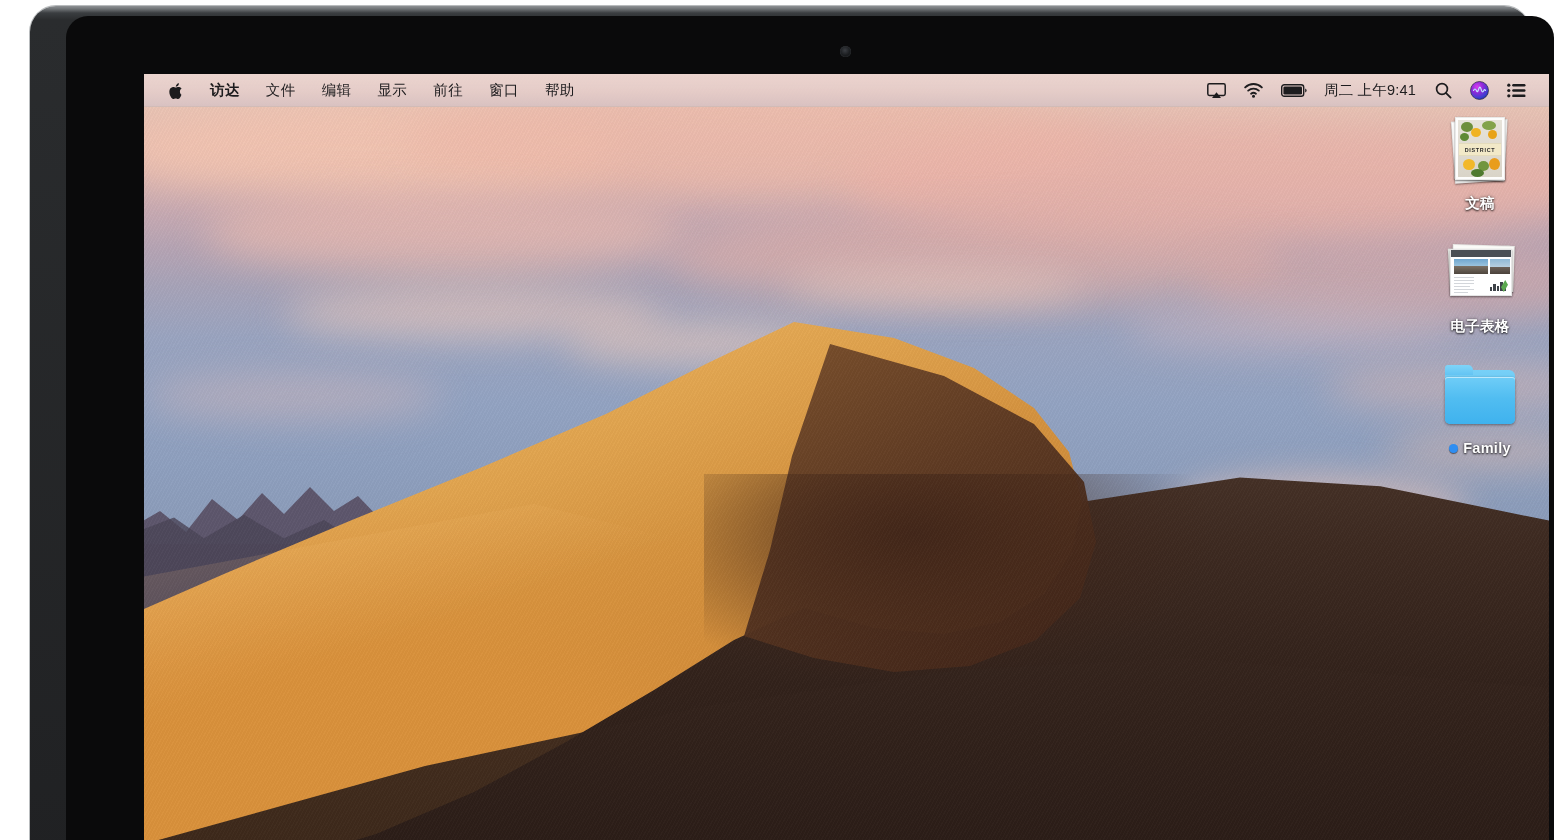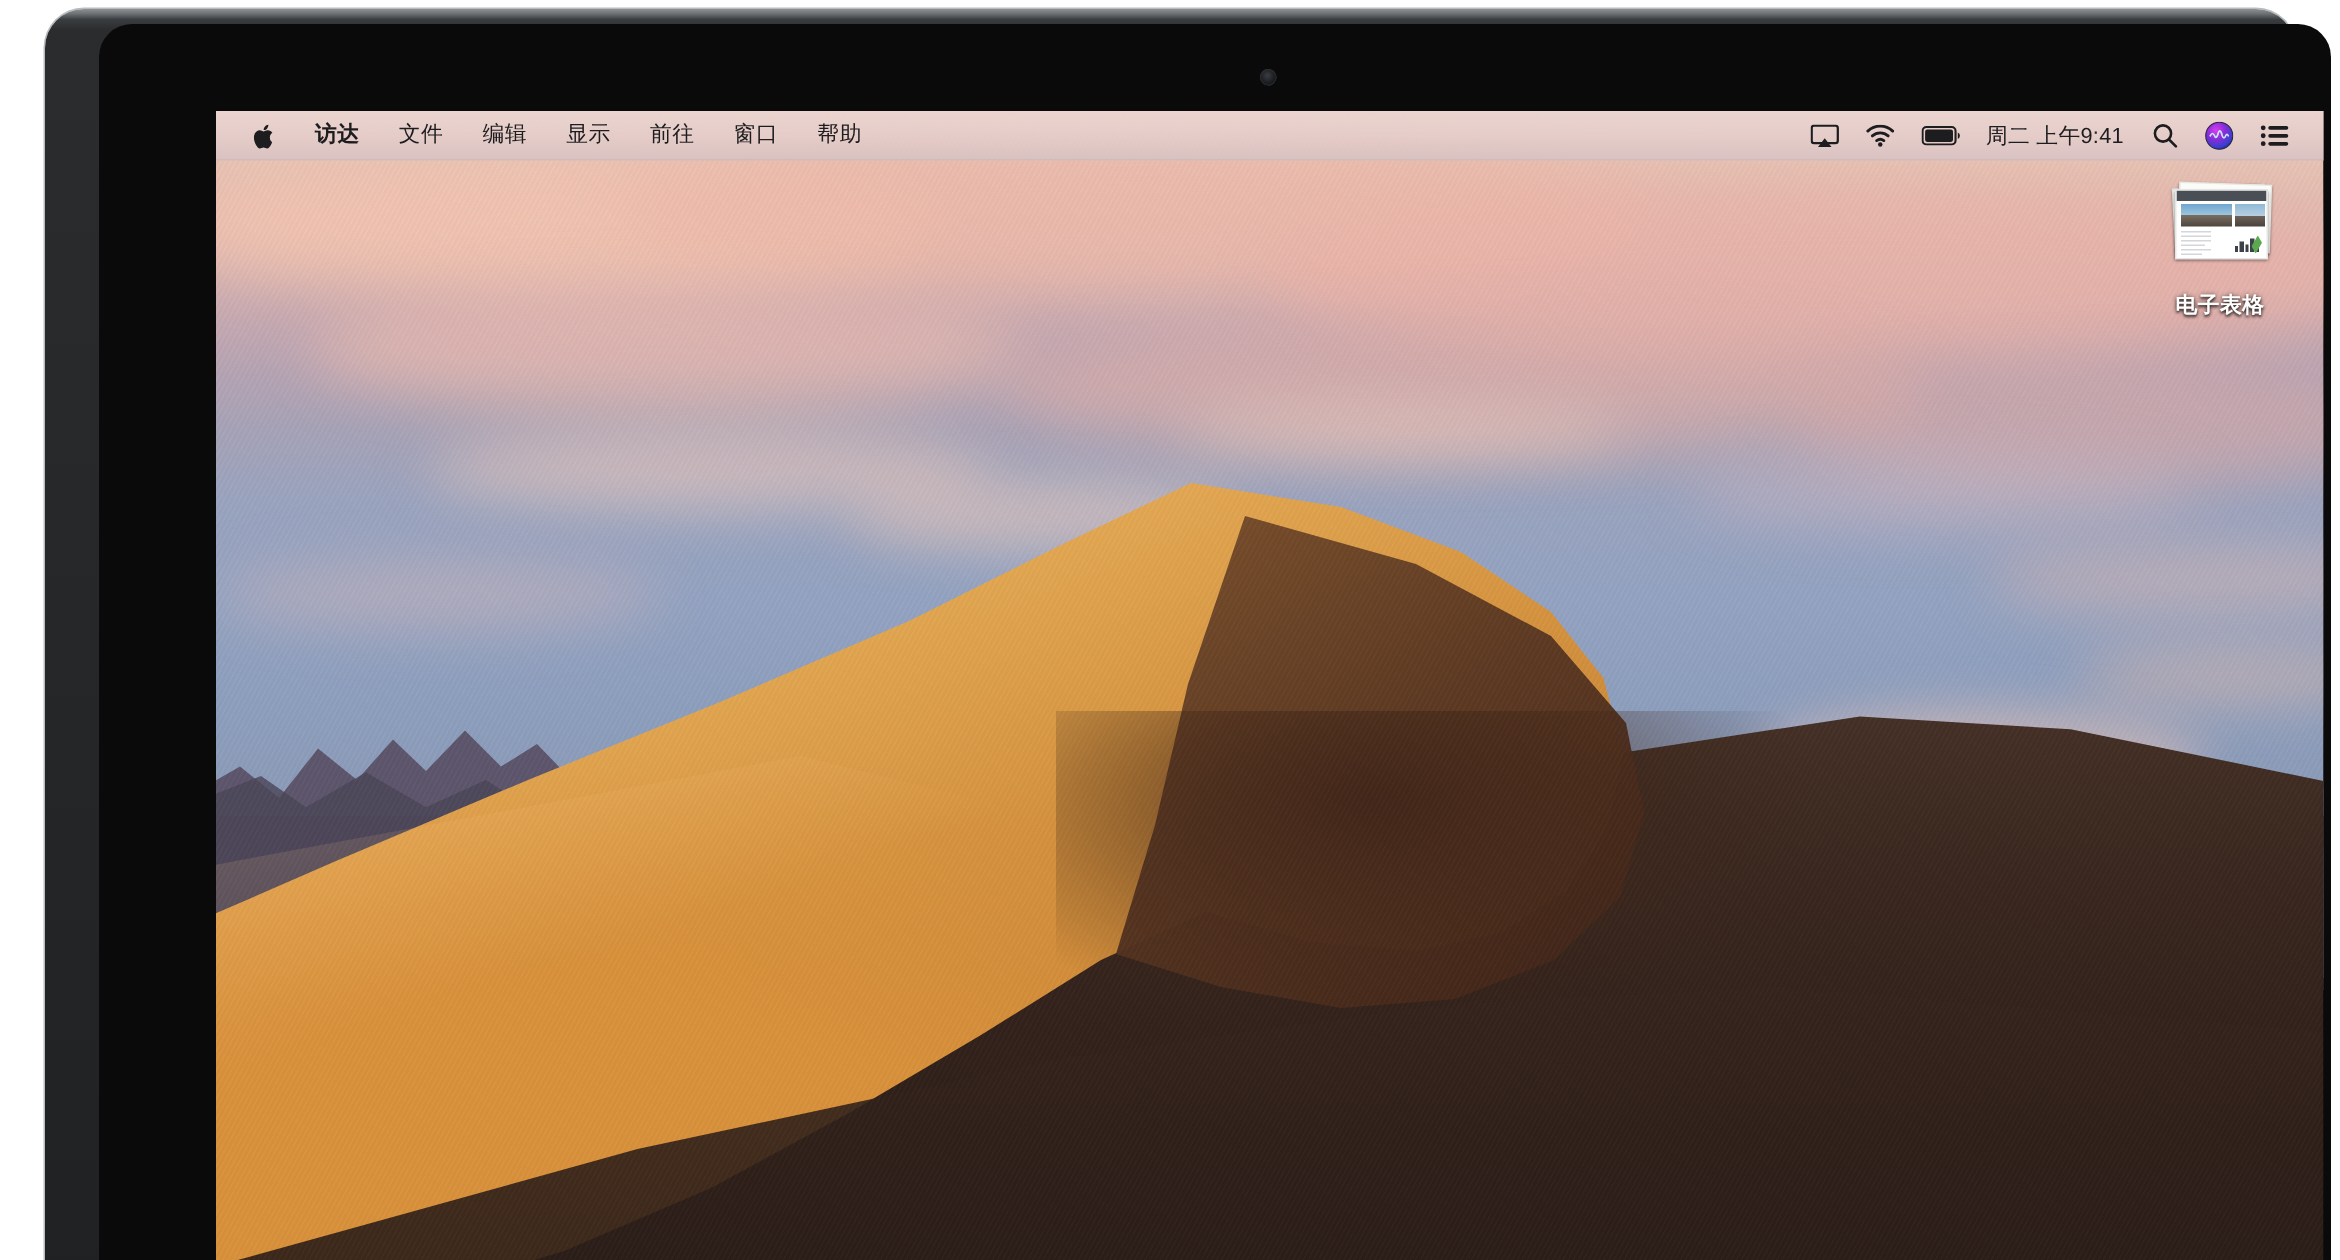--- a/index.html
+++ b/index.html
@@ -406,20 +406,44 @@
               <rect x="5.2" y="6.3" width="13.3" height="2.5" rx="1.2" fill="#1d1c1e"></rect>
               <circle cx="1.8" cy="12.8" r="1.6" fill="#1d1c1e"></circle>
               <rect x="5.2" y="11.6" width="13.3" height="2.5" rx="1.2" fill="#1d1c1e"></rect>
             </svg>
           </div>
         </div>
       </div>
 
       <div id="icons">
 
+        <div class="desk-icon">
+          <div class="icon-art">
+            <div class="sheet doc-s1"></div>
+            <div class="sheet doc-s2"></div>
+            <div class="sheet doc-s3"></div>
+            <div class="doc-photo">
+              <div class="veg" style="left:3px;top:2px;width:12px;height:10px;background:#6d8f3c;"></div>
+              <div class="veg" style="left:24px;top:1px;width:14px;height:9px;background:#83a34a;"></div>
+              <div class="veg" style="left:13px;top:8px;width:10px;height:9px;background:#f0b323;"></div>
+              <div class="veg" style="left:30px;top:10px;width:9px;height:9px;background:#e8a317;"></div>
+              <div class="veg" style="left:2px;top:13px;width:9px;height:8px;background:#5e8a35;"></div>
+              <div class="doc-band">
+                  <b>DISTRICT</b>
+                </div>
+              <div class="veg" style="left:5px;top:39px;width:12px;height:11px;background:#f2b82a;"></div>
+              <div class="veg" style="left:20px;top:41px;width:11px;height:10px;background:#71953e;"></div>
+              <div class="veg" style="left:31px;top:38px;width:11px;height:12px;background:#e99d1c;"></div>
+              <div class="veg" style="left:13px;top:49px;width:13px;height:8px;background:#4f7a2f;"></div>
+            </div>
+          </div>
+          <div class="icon-label">
+            <span>文稿</span>
+          </div>
+        </div>
 
 
 
         <div class="desk-icon">
           <div class="icon-art">
             <div class="sheet sp-s1" style="background:#f4f7f2;"></div>
             <div class="sheet sp-s2" style="background:#fbfbf8;"></div>
             <div class="sp-sheet">
               <div class="sp-hdr"></div>
               <div class="sp-hero"></div>
@@ -438,17 +462,30 @@
                 <div class="sp-bar" style="left:13.6px;height:6px;"></div>
               </div>
               <div class="sp-green"></div>
             </div>
           </div>
           <div class="icon-label">
             <span>电子表格</span>
           </div>
         </div>
 
+        <div class="desk-icon" style="height:112px;">
+          <div class="icon-art">
+            <div class="folder">
+              <div class="folder-back"></div>
+              <div class="folder-tab"></div>
+              <div class="folder-front"></div>
+            </div>
+          </div>
+          <div class="icon-label">
+            <span class="share-dot"></span>
+            <span>Family</span>
+          </div>
+        </div>
 
       </div>
     </div>
   </div>
 </div>
 
 </body></html>

